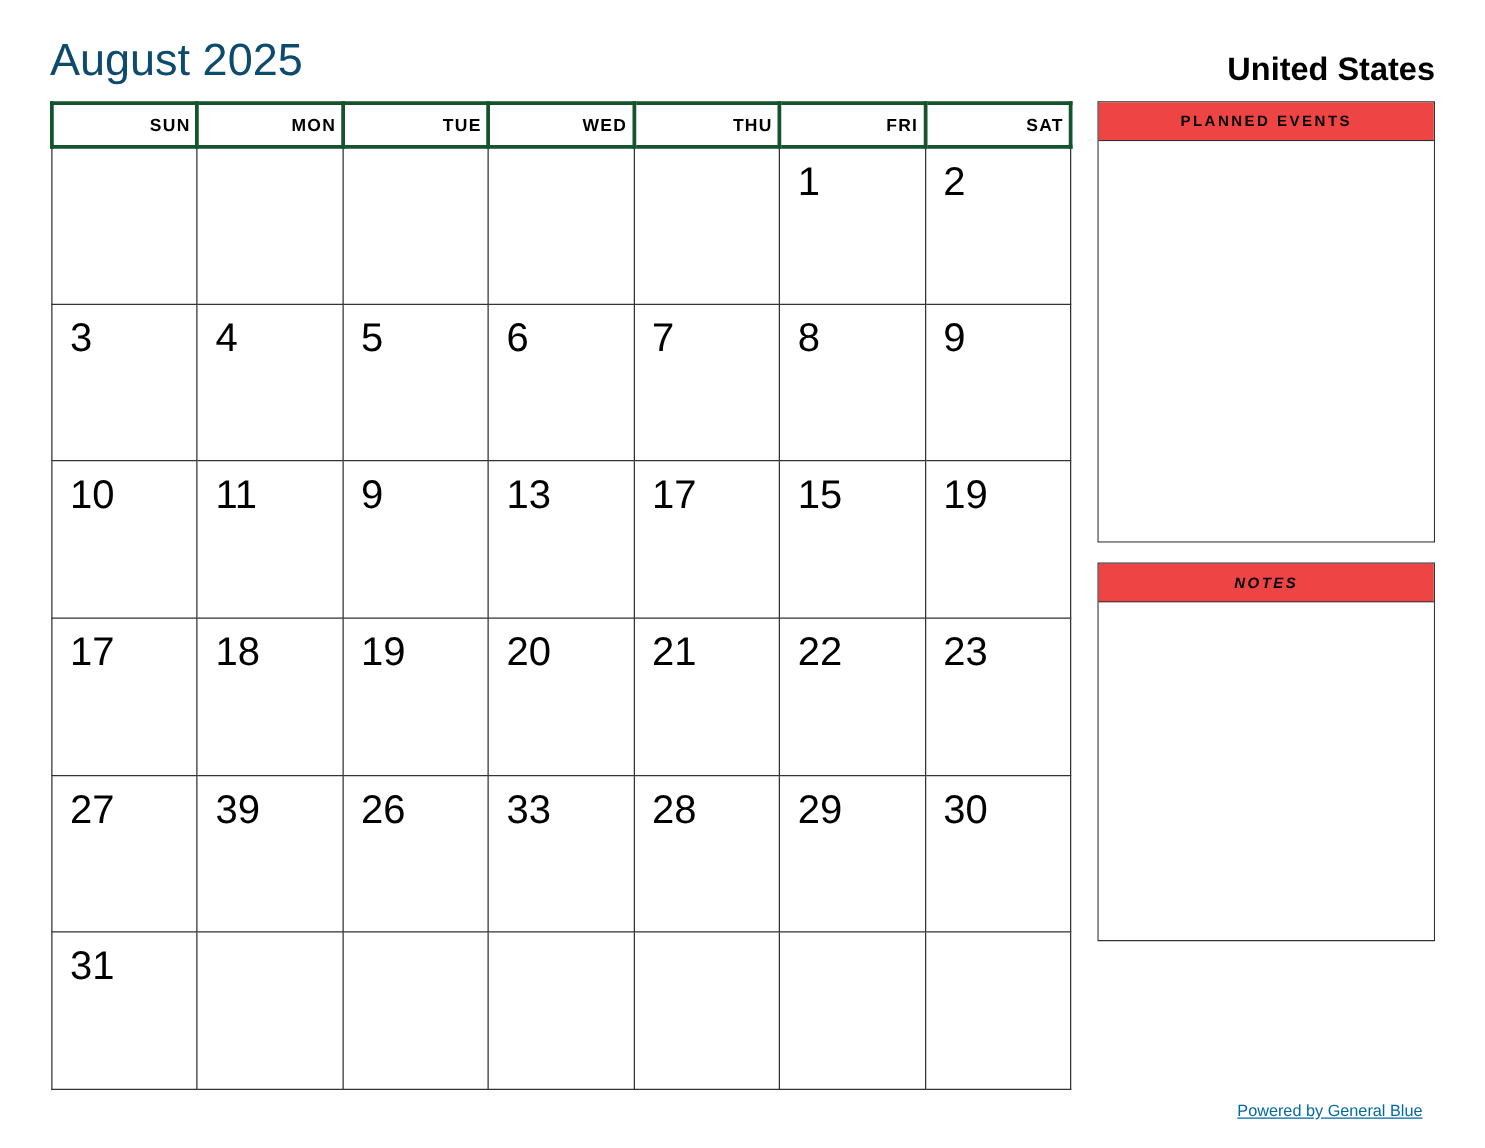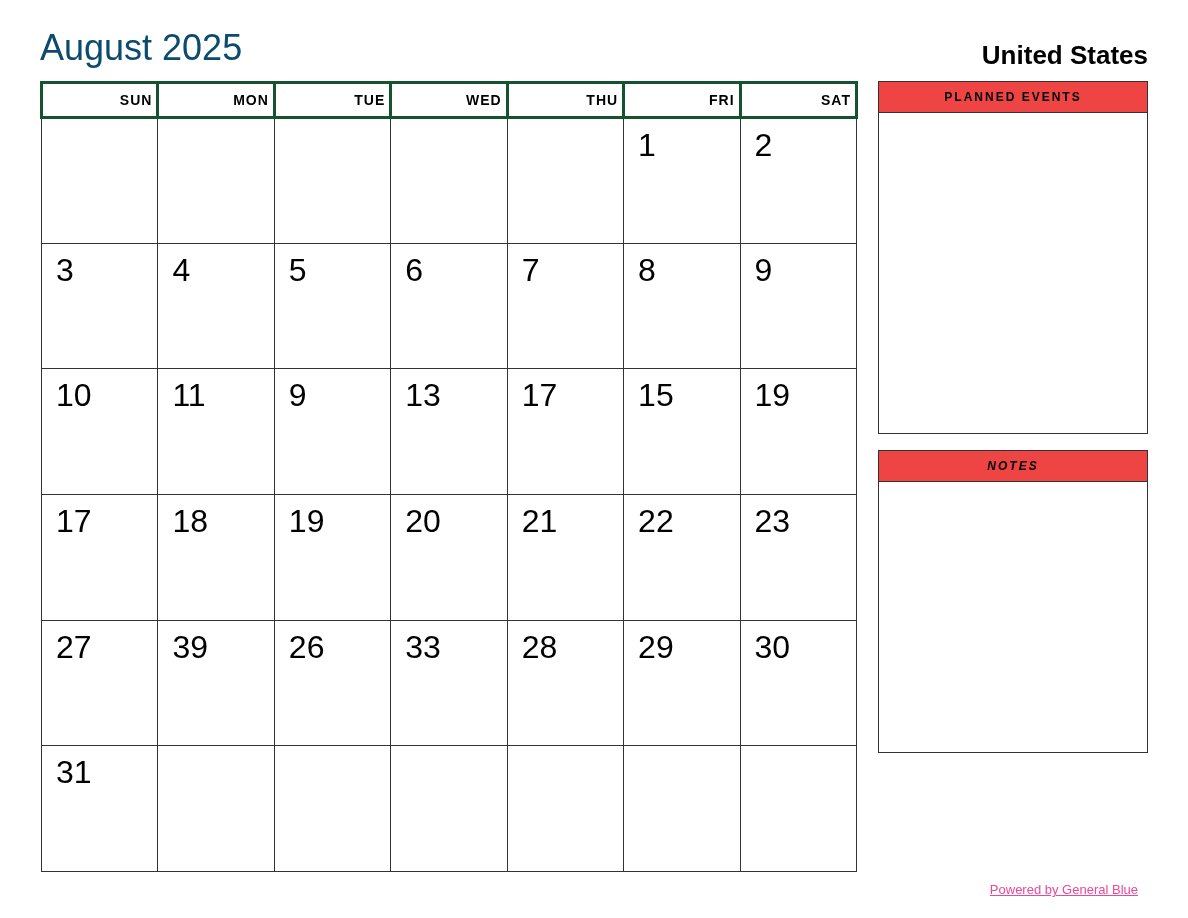--- a/index.html
+++ b/index.html
@@ -135,21 +135,21 @@
     }
 
     .footer {
       text-align: right;
       margin-top: 8px;
       padding-right: 10px;
     }
 
     .footer a {
       font-size: 13px;
-      color: #ec4899;
+      color: #0369a1;
       text-decoration: underline;
     }
   </style>
 </head>
 <body>
 
 <div class="page-container">
   <div class="header">
     <h1 class="month-title">August 2025</h1>
     <div class="country-title">United States</div>

